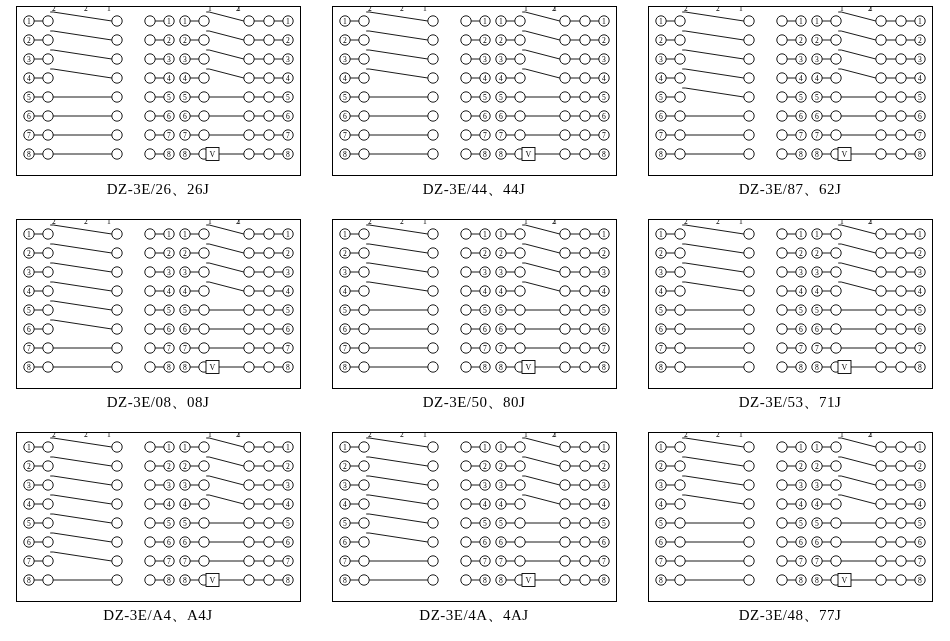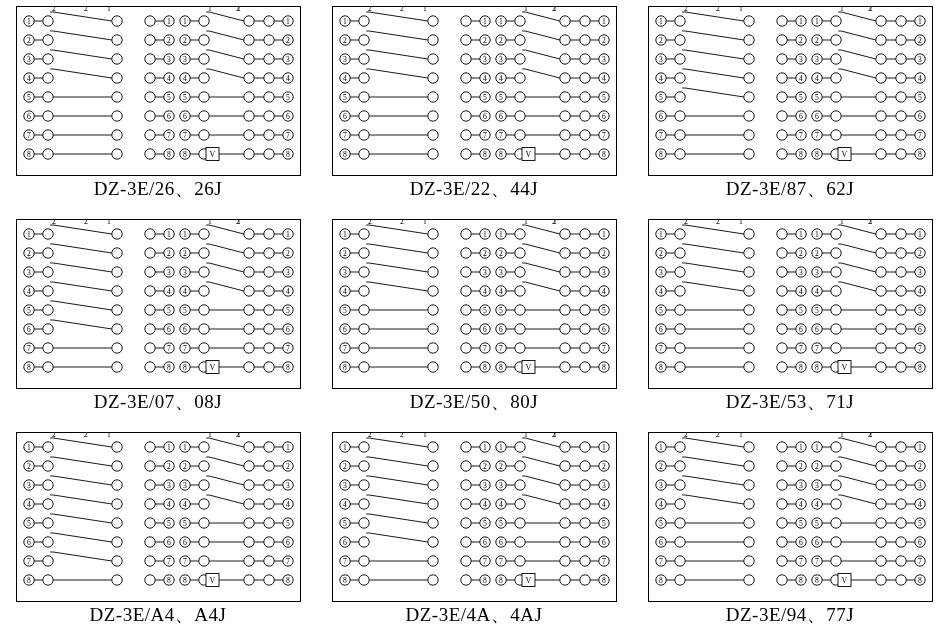--- a/index.html
+++ b/index.html
@@ -34,21 +34,21 @@
     margin-top: 6px;
     background: #fff;
     box-sizing: border-box;
   }
   .panel svg {
     display: block;
     width: 283px;
     height: 168px;
   }
   .caption {
-    font-size: 19px;
+    font-size: 15px;
     line-height: 18px;
     margin-top: 4px;
     letter-spacing: 0.5px;
     white-space: nowrap;
   }
   text {
     font-family: "Liberation Serif", serif;
   }
 </style>
 </head>
@@ -432,21 +432,21 @@
             <line x1="257.2" y1="128" x2="265.8" y2="128" stroke="#000" stroke-width="0.9"></line>
             <line x1="237.2" y1="128" x2="246.8" y2="128" stroke="#000" stroke-width="0.9"></line>
             <circle cx="252" cy="147" r="5.2" fill="#fff" stroke="#000" stroke-width="0.9"></circle>
             <line x1="257.2" y1="147" x2="265.8" y2="147" stroke="#000" stroke-width="0.9"></line>
             <line x1="237.2" y1="147" x2="246.8" y2="147" stroke="#000" stroke-width="0.9"></line>
             <rect x="189" y="140.5" width="13" height="13" fill="#fff" stroke="#000" stroke-width="0.9"></rect>
             <text x="195.5" y="150" text-anchor="middle" font-size="8" fill="#000">V</text>
           </g>
         </svg>
       </div>
-      <div class="caption">DZ-3E/22、44J</div>
+      <div class="caption">DZ-3E/44、44J</div>
     </div>
     <div class="cell">
       <div class="panel">
         <svg viewBox="0 0 283 168">
           <g>
             <circle cx="12" cy="14" r="5.2" fill="#fff" stroke="#000" stroke-width="0.9"></circle>
             <text x="12" y="17.1" text-anchor="middle" font-size="7.6" fill="#000">1</text>
             <circle cx="12" cy="33" r="5.2" fill="#fff" stroke="#000" stroke-width="0.9"></circle>
             <text x="12" y="36.1" text-anchor="middle" font-size="7.6" fill="#000">2</text>
             <circle cx="12" cy="52" r="5.2" fill="#fff" stroke="#000" stroke-width="0.9"></circle>
@@ -821,21 +821,21 @@
             <line x1="257.2" y1="128" x2="265.8" y2="128" stroke="#000" stroke-width="0.9"></line>
             <line x1="237.2" y1="128" x2="246.8" y2="128" stroke="#000" stroke-width="0.9"></line>
             <circle cx="252" cy="147" r="5.2" fill="#fff" stroke="#000" stroke-width="0.9"></circle>
             <line x1="257.2" y1="147" x2="265.8" y2="147" stroke="#000" stroke-width="0.9"></line>
             <line x1="237.2" y1="147" x2="246.8" y2="147" stroke="#000" stroke-width="0.9"></line>
             <rect x="189" y="140.5" width="13" height="13" fill="#fff" stroke="#000" stroke-width="0.9"></rect>
             <text x="195.5" y="150" text-anchor="middle" font-size="8" fill="#000">V</text>
           </g>
         </svg>
       </div>
-      <div class="caption">DZ-3E/07、08J</div>
+      <div class="caption">DZ-3E/08、08J</div>
     </div>
     <div class="cell">
       <div class="panel">
         <svg viewBox="0 0 283 168">
           <g>
             <circle cx="12" cy="14" r="5.2" fill="#fff" stroke="#000" stroke-width="0.9"></circle>
             <text x="12" y="17.1" text-anchor="middle" font-size="7.6" fill="#000">1</text>
             <circle cx="12" cy="33" r="5.2" fill="#fff" stroke="#000" stroke-width="0.9"></circle>
             <text x="12" y="36.1" text-anchor="middle" font-size="7.6" fill="#000">2</text>
             <circle cx="12" cy="52" r="5.2" fill="#fff" stroke="#000" stroke-width="0.9"></circle>
@@ -1791,15 +1791,15 @@
             <line x1="257.2" y1="128" x2="265.8" y2="128" stroke="#000" stroke-width="0.9"></line>
             <line x1="237.2" y1="128" x2="246.8" y2="128" stroke="#000" stroke-width="0.9"></line>
             <circle cx="252" cy="147" r="5.2" fill="#fff" stroke="#000" stroke-width="0.9"></circle>
             <line x1="257.2" y1="147" x2="265.8" y2="147" stroke="#000" stroke-width="0.9"></line>
             <line x1="237.2" y1="147" x2="246.8" y2="147" stroke="#000" stroke-width="0.9"></line>
             <rect x="189" y="140.5" width="13" height="13" fill="#fff" stroke="#000" stroke-width="0.9"></rect>
             <text x="195.5" y="150" text-anchor="middle" font-size="8" fill="#000">V</text>
           </g>
         </svg>
       </div>
-      <div class="caption">DZ-3E/94、77J</div>
+      <div class="caption">DZ-3E/48、77J</div>
     </div>
   </div>
 
 </body></html>

